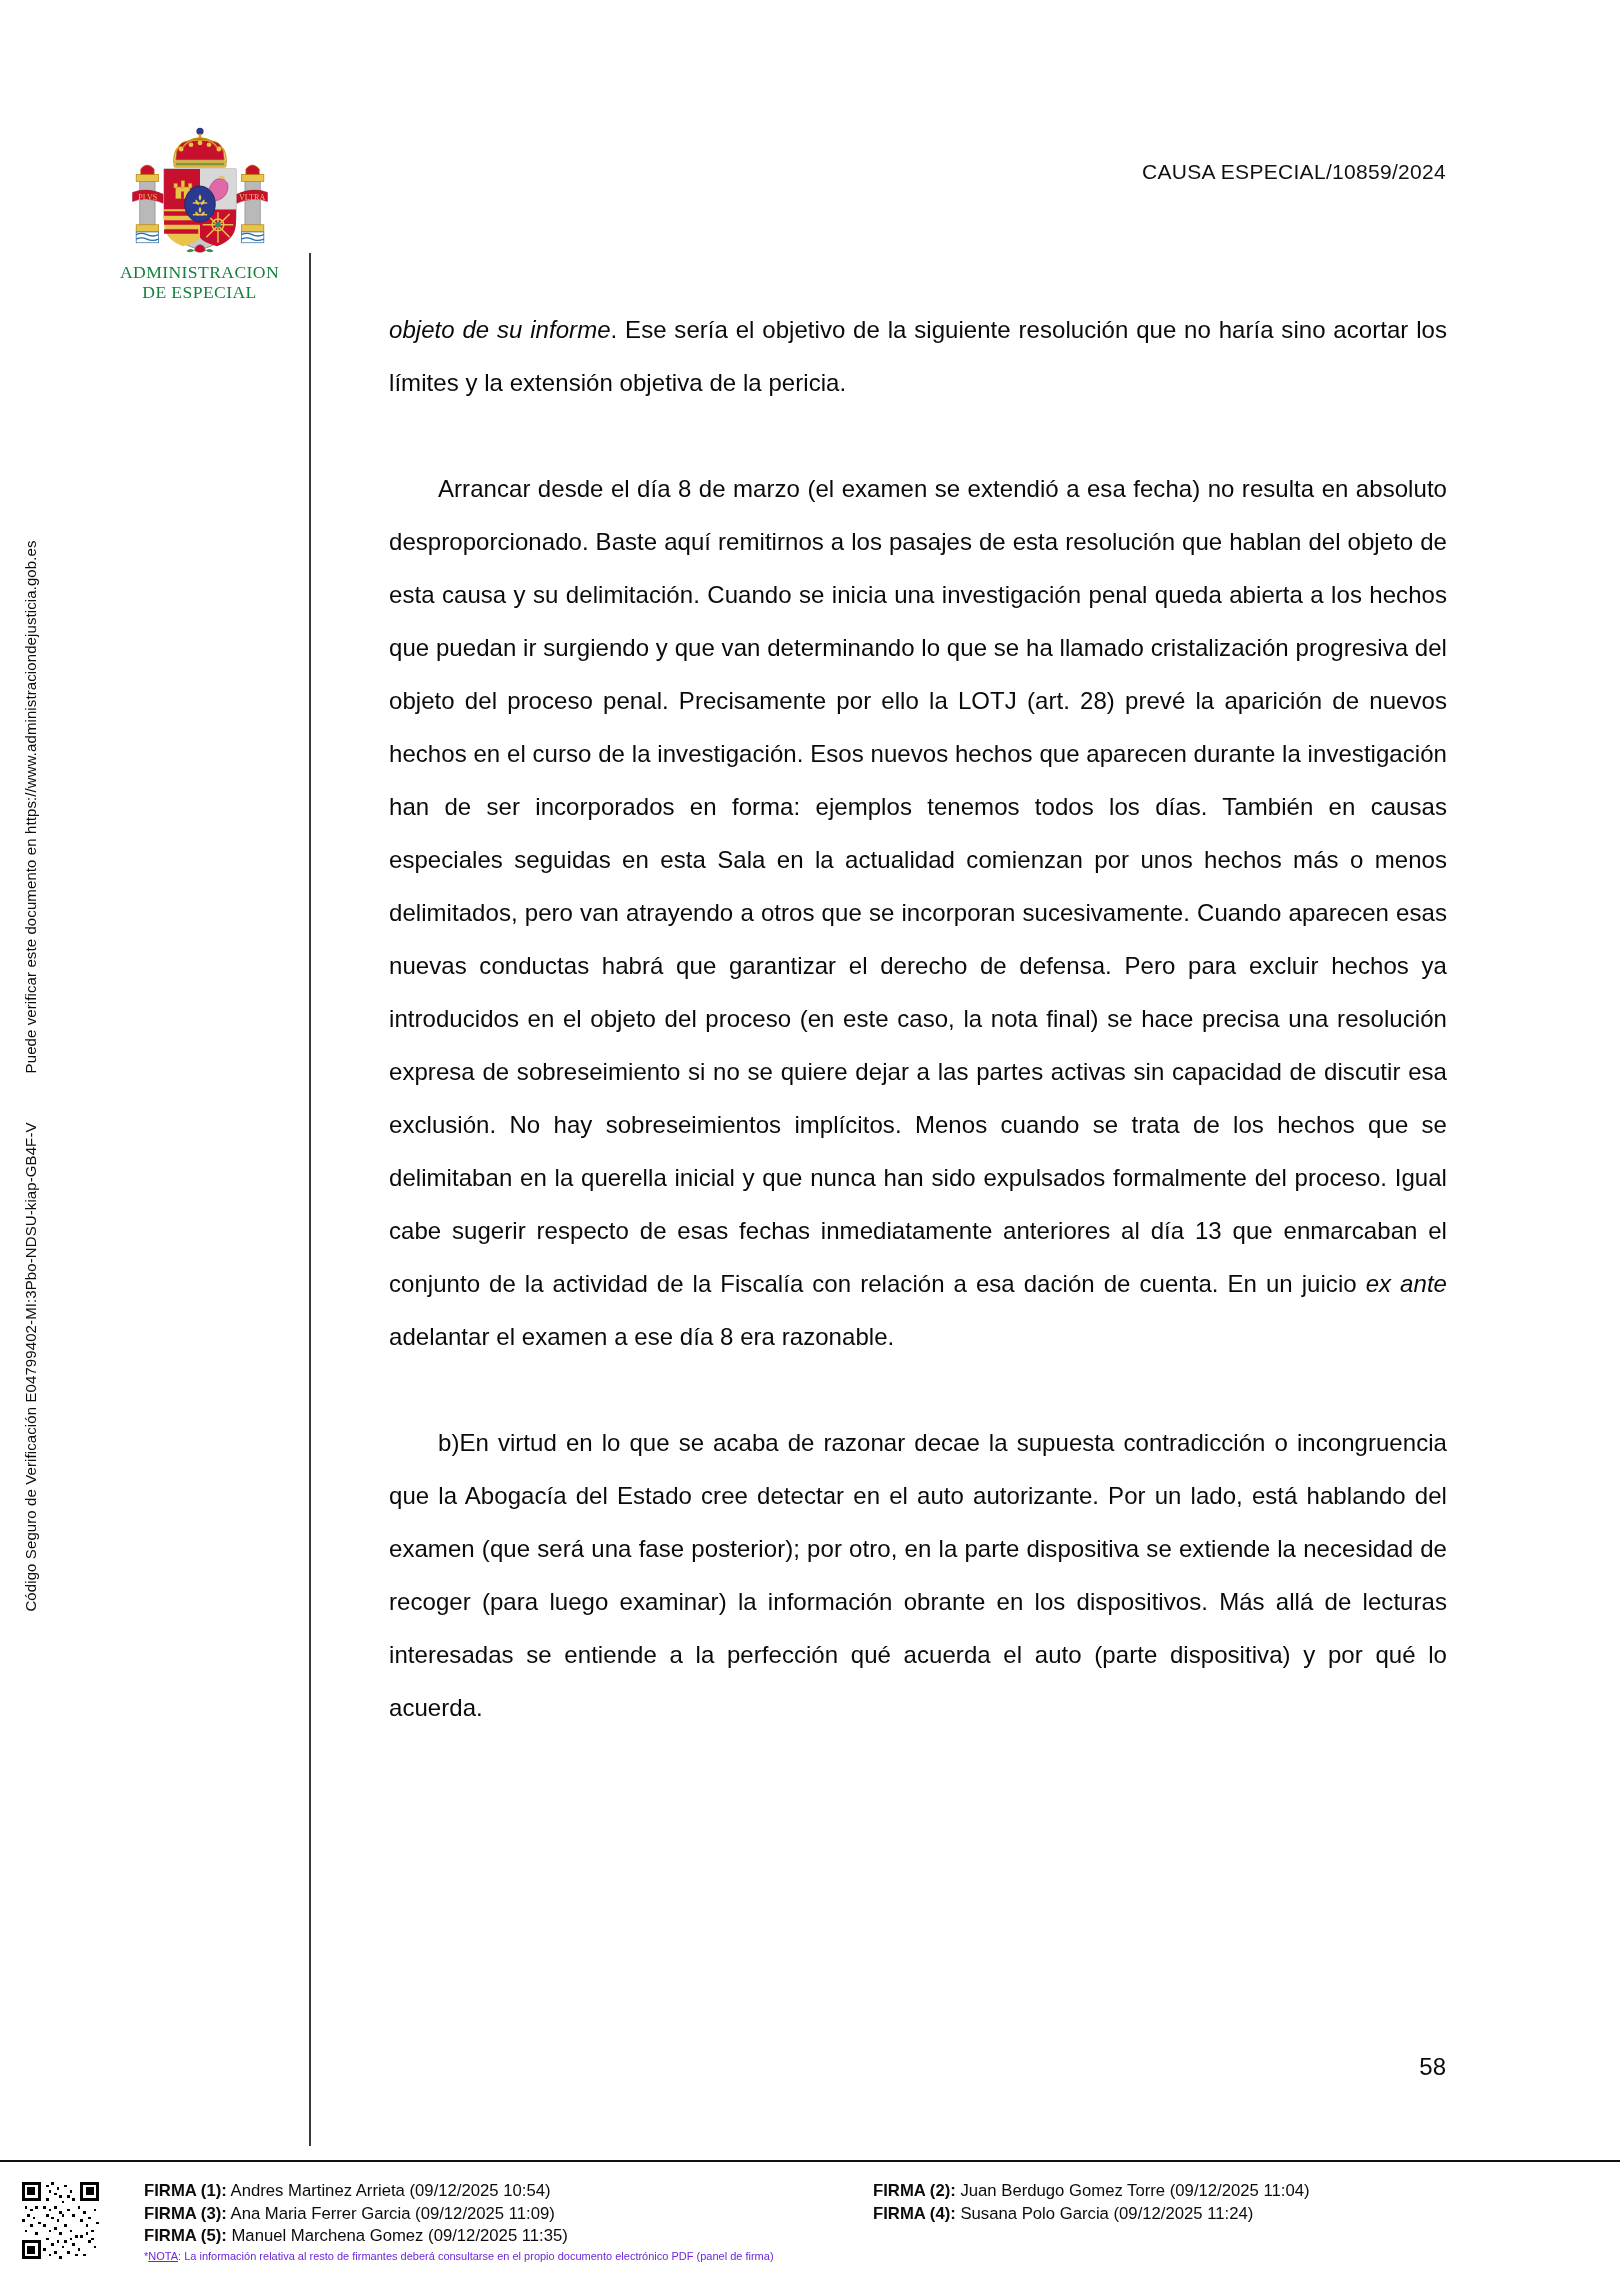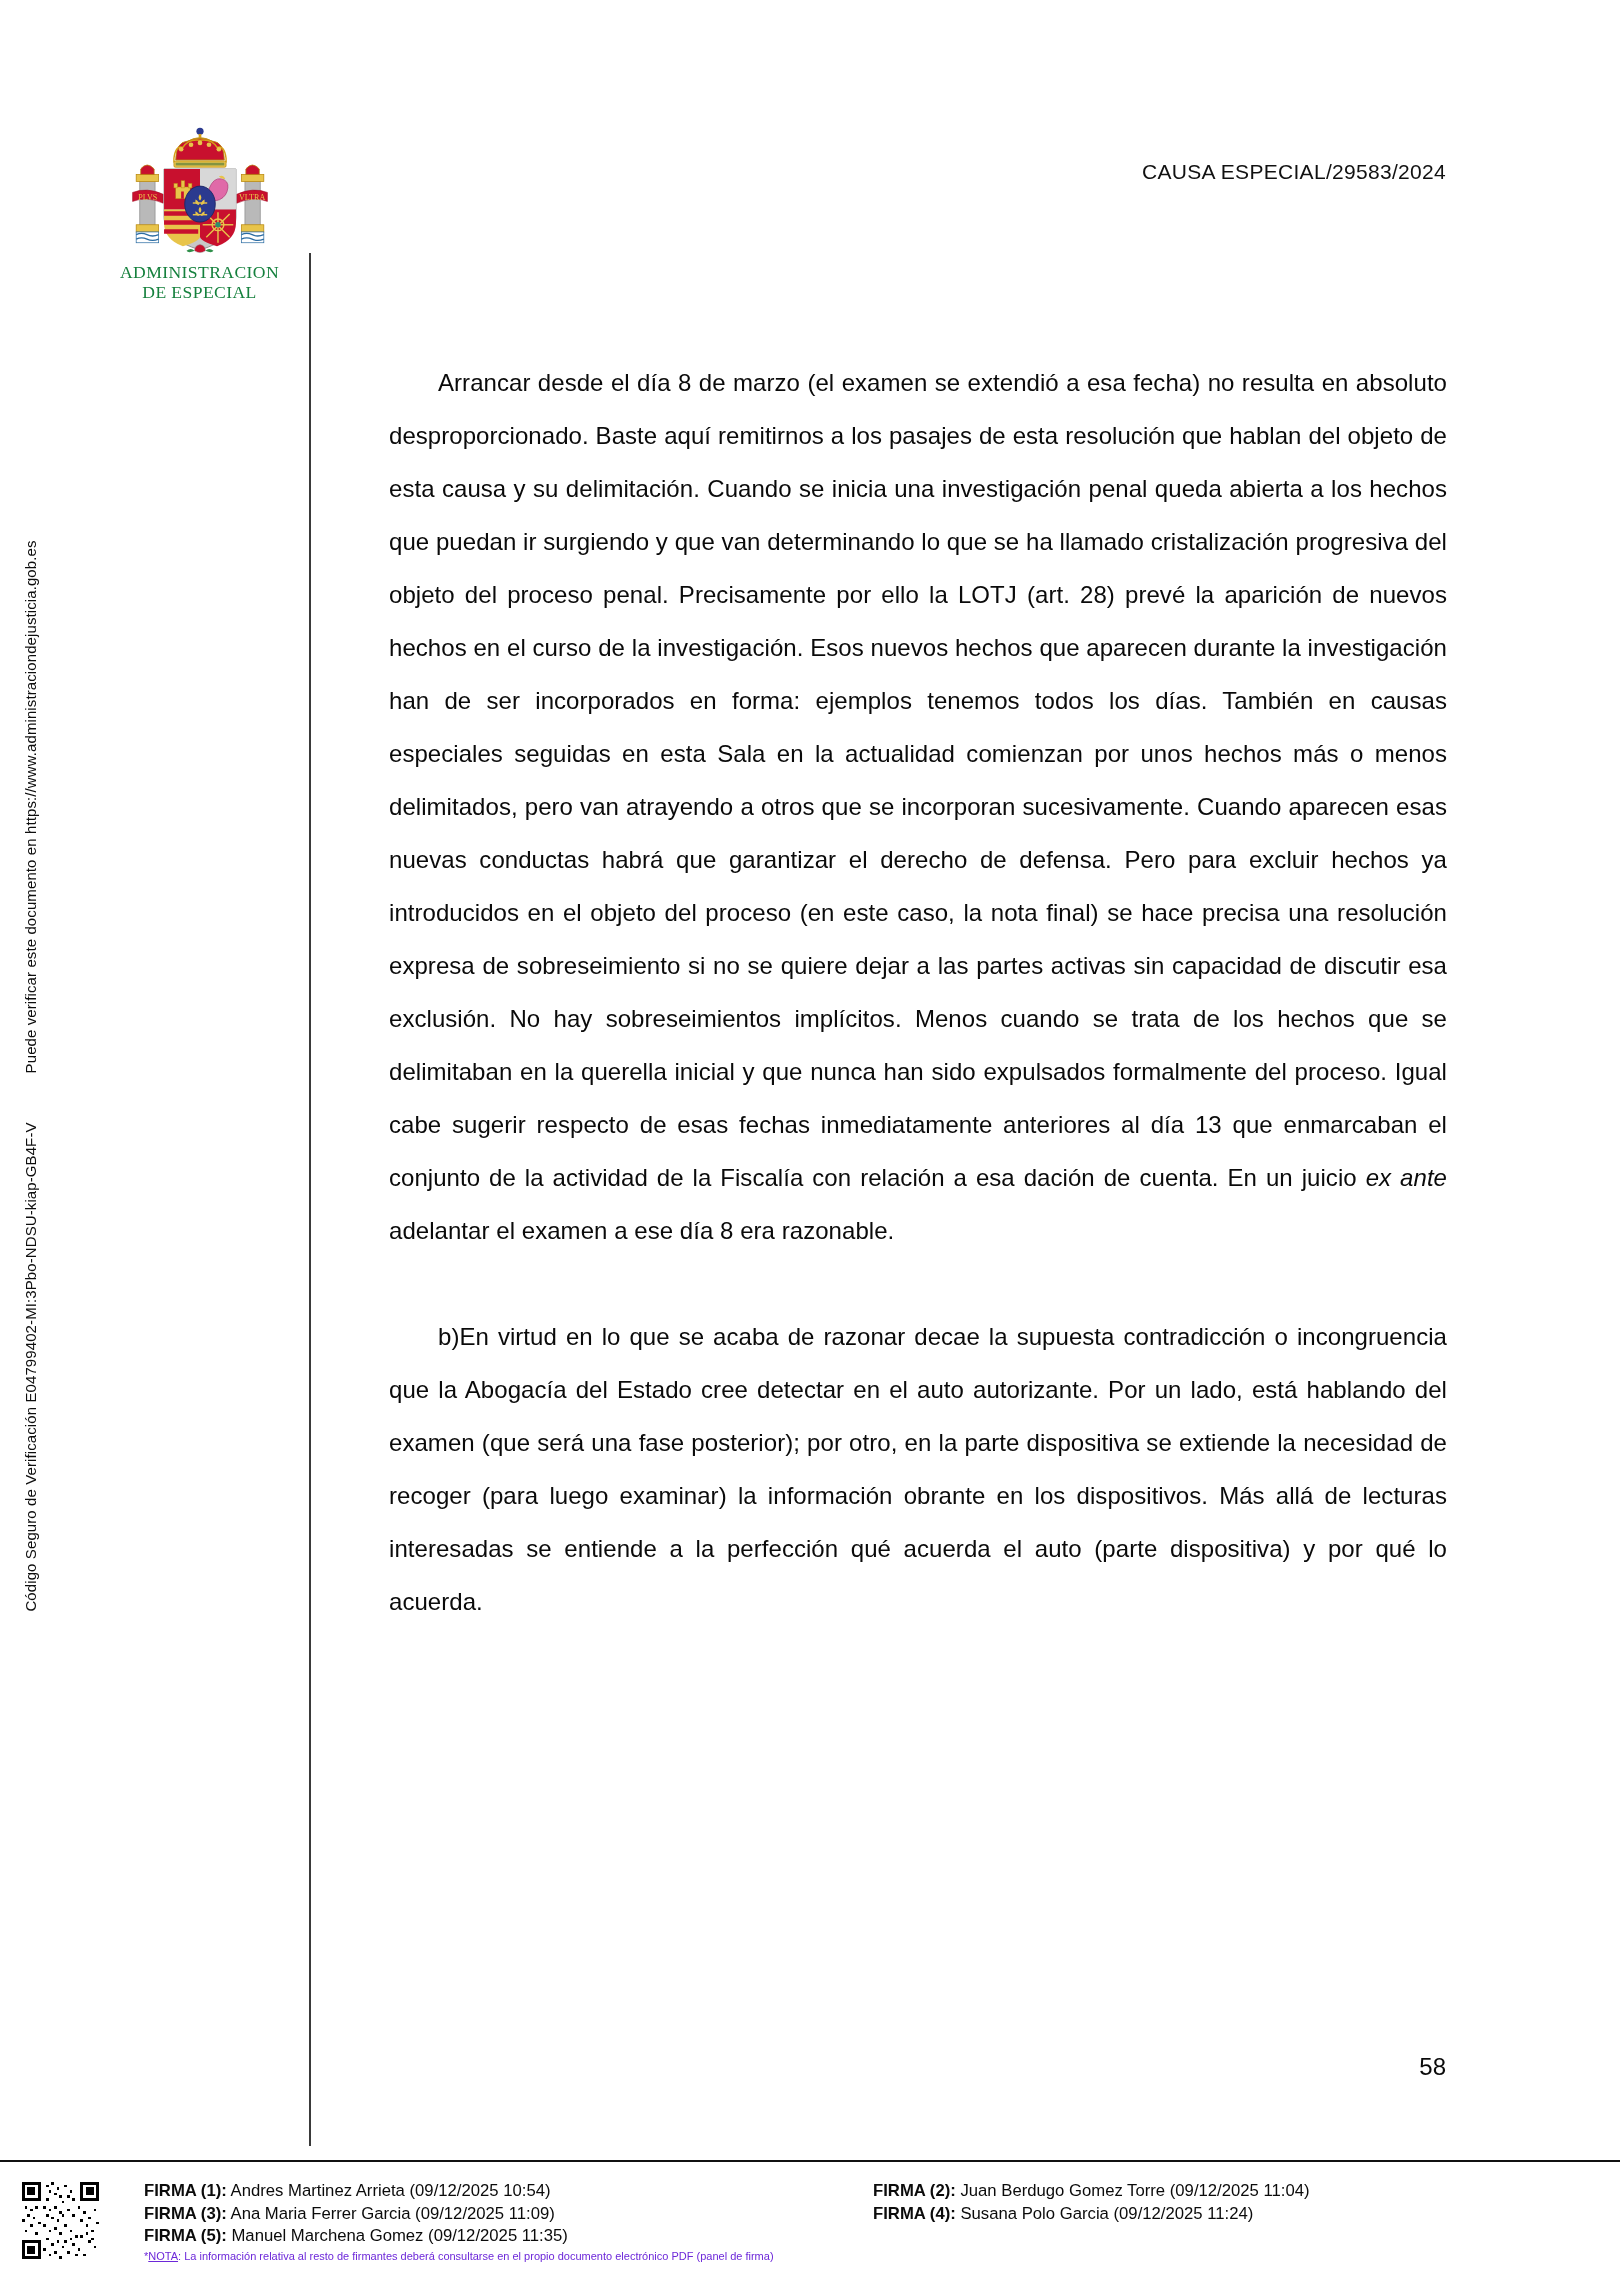--- a/index.html
+++ b/index.html
@@ -273,24 +273,25 @@
       </g>
     </svg>
     <div class="emblem-caption">
       <div>ADMINISTRACION</div>
       <div>DE ESPECIAL</div>
     </div>
   </div>
 
   <div class="vrule"></div>
 
-  <div class="doc-header">CAUSA ESPECIAL/29583/2024</div>
+  <div class="doc-header">CAUSA ESPECIAL/10859/2024</div>
 
   <div class="content">
 
+    <p class="para"><em class="it">objeto de su informe</em><span>. Ese sería el objetivo de la siguiente resolución que no haría sino acortar los límites y la extensión objetiva de la pericia.</span></p>
 
     <div class="spacer-lg"></div>
 
     <p class="para indent"><span>Arrancar desde el día 8 de marzo (el examen se extendió a esa fecha) no resulta en absoluto desproporcionado. Baste aquí remitirnos a los pasajes de esta resolución que hablan del objeto de esta causa y su delimitación. Cuando se inicia una investigación penal queda abierta a los hechos que puedan ir surgiendo y que van determinando lo que se ha llamado cristalización progresiva del objeto del proceso penal. Precisamente por ello la LOTJ (art. 28) prevé la aparición de nuevos hechos en el curso de la investigación. Esos nuevos hechos que aparecen durante la investigación han de ser incorporados en forma: ejemplos tenemos todos los días. También en causas especiales seguidas en esta Sala en la actualidad comienzan por unos hechos más o menos delimitados, pero van atrayendo a otros que se incorporan sucesivamente. Cuando aparecen esas nuevas conductas habrá que garantizar el derecho de defensa. Pero para excluir hechos ya introducidos en el objeto del proceso (en este caso, la nota final) se hace precisa una resolución expresa de sobreseimiento si no se quiere dejar a las partes activas sin capacidad de discutir esa exclusión. No hay sobreseimientos implícitos. Menos cuando se trata de los hechos que se delimitaban en la querella inicial y que nunca han sido expulsados formalmente del proceso. Igual cabe sugerir respecto de esas fechas inmediatamente anteriores al día 13 que enmarcaban el conjunto de la actividad de la Fiscalía con relación a esa dación de cuenta. En un juicio </span><em class="it">ex ante</em><span> adelantar el examen a ese día 8 era razonable.</span></p>
 
     <div class="spacer-lg"></div>
 
     <p class="para indent">b)En virtud en lo que se acaba de razonar decae la supuesta contradicción o incongruencia que la Abogacía del Estado cree detectar en el auto autorizante. Por un lado, está hablando del examen (que será una fase posterior); por otro, en la parte dispositiva se extiende la necesidad de recoger (para luego examinar) la información obrante en los dispositivos. Más allá de lecturas interesadas se entiende a la perfección qué acuerda el auto (parte dispositiva) y por qué lo acuerda.</p>
   </div>
 

